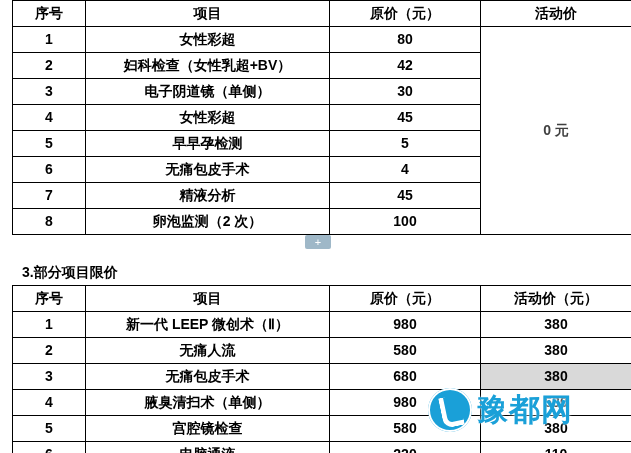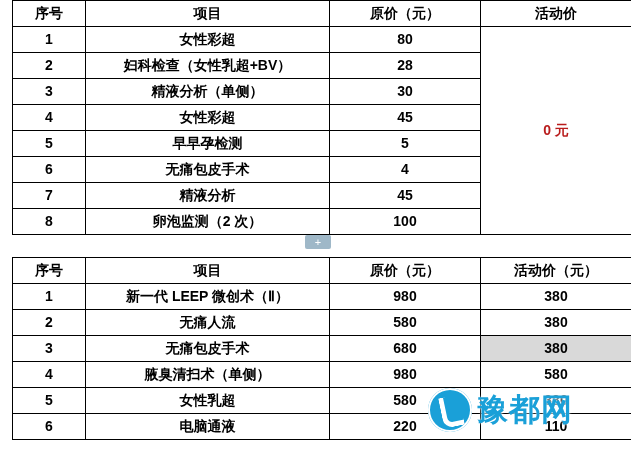--- a/index.html
+++ b/index.html
@@ -40,21 +40,21 @@
   }
   table.doc-table th {
     font-size: 14px;
   }
   .col-no { width: 72px; }
   .col-item { width: 243px; }
   .col-price { width: 150px; }
   .col-promo { width: 150px; }
 
   .promo-merged {
-    color: #b91c1c;
+    color: #404040;
     font-weight: bold;
     font-size: 14px;
   }
   .section-title {
     font-size: 14px;
     font-weight: bold;
     margin: 6px 0 4px 22px;
     line-height: 18px;
   }
   .gap-row {
@@ -133,25 +133,25 @@
     <tbody>
       <tr>
         <td>1</td>
         <td>女性彩超</td>
         <td>80</td>
         <td class="promo-merged" rowspan="8">0 元</td>
       </tr>
       <tr>
         <td>2</td>
         <td>妇科检查（女性乳超+BV）</td>
-        <td>28</td>
+        <td>42</td>
       </tr>
       <tr>
         <td>3</td>
-        <td>精液分析（单侧）</td>
+        <td>电子阴道镜（单侧）</td>
         <td>30</td>
       </tr>
       <tr>
         <td>4</td>
         <td>女性彩超</td>
         <td>45</td>
       </tr>
       <tr>
         <td>5</td>
         <td>早早孕检测</td>
@@ -172,20 +172,21 @@
         <td>卵泡监测（2 次）</td>
         <td>100</td>
       </tr>
     </tbody>
   </table>
 
   <div class="gap-row">
     <div class="plus-badge">+</div>
   </div>
 
+  <div class="section-title">3.部分项目限价</div>
 
   <div class="table2-wrap">
     <table class="doc-table">
       <thead>
         <tr>
           <th class="col-no">序号</th>
           <th class="col-item">项目</th>
           <th class="col-price">原价（元）</th>
           <th class="col-promo">活动价（元）</th>
         </tr>
@@ -210,21 +211,21 @@
           <td class="highlight-cell">380</td>
         </tr>
         <tr>
           <td>4</td>
           <td>腋臭清扫术（单侧）</td>
           <td>980</td>
           <td>580</td>
         </tr>
         <tr>
           <td>5</td>
-          <td>女性乳超</td>
+          <td>宫腔镜检查</td>
           <td>580</td>
           <td>380</td>
         </tr>
         <tr>
           <td>6</td>
           <td>电脑通液</td>
           <td>220</td>
           <td>110</td>
         </tr>
       </tbody>

